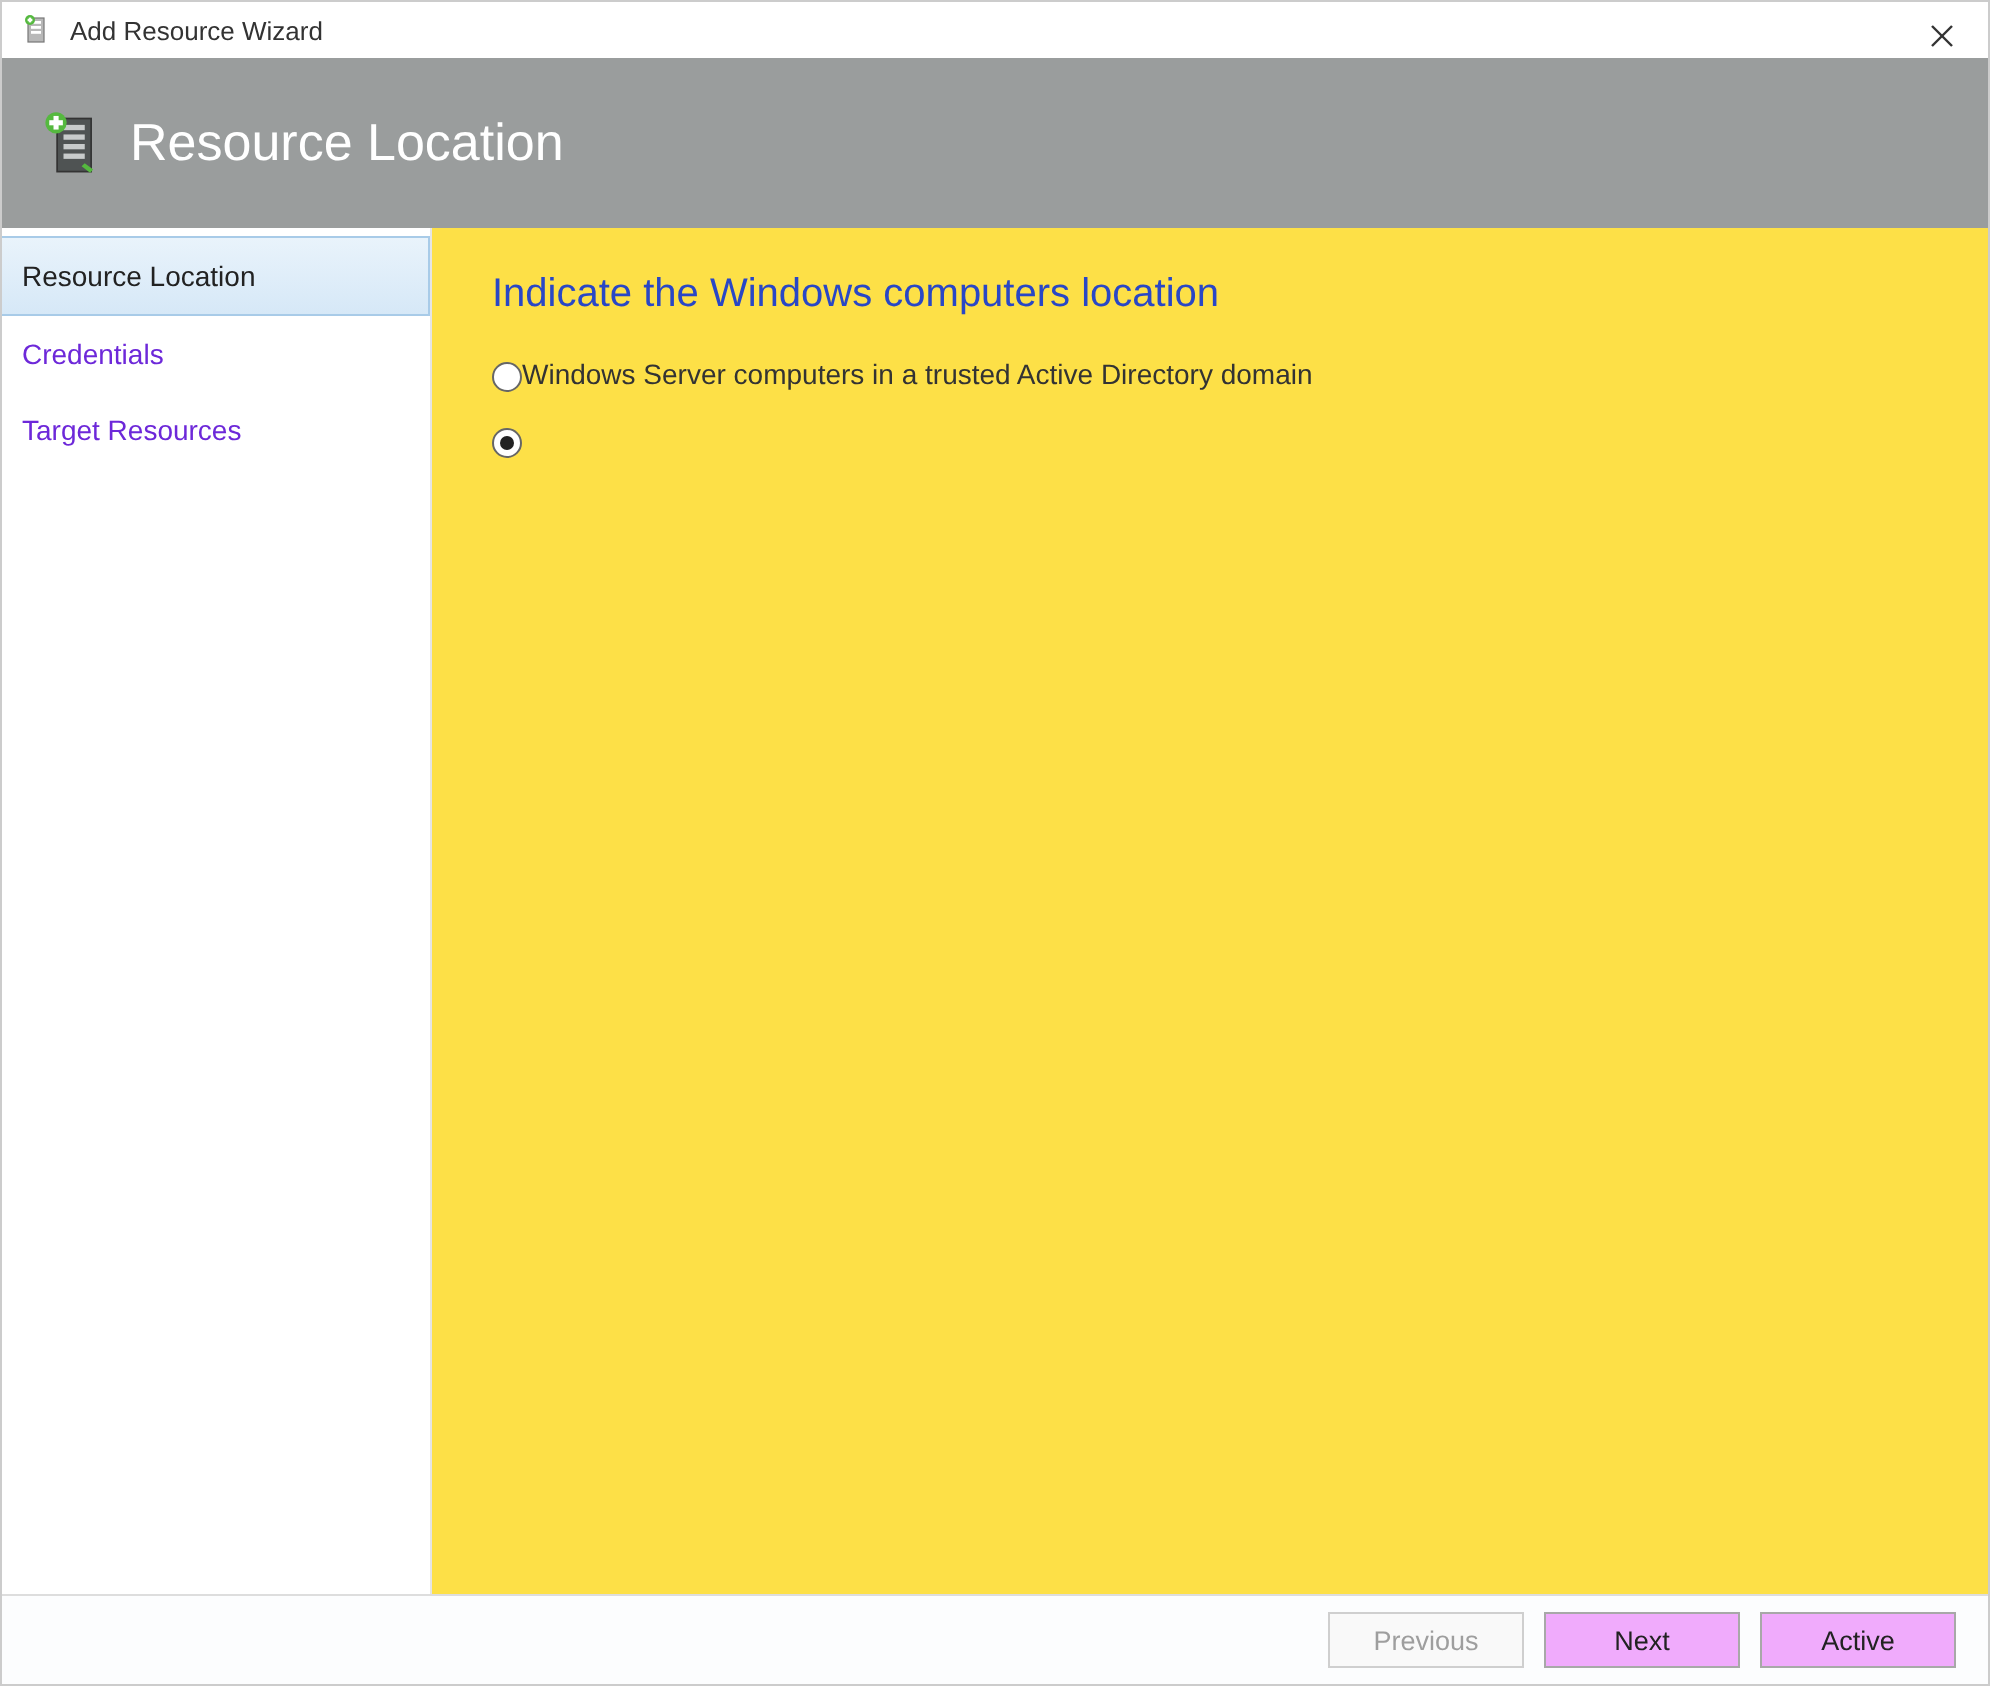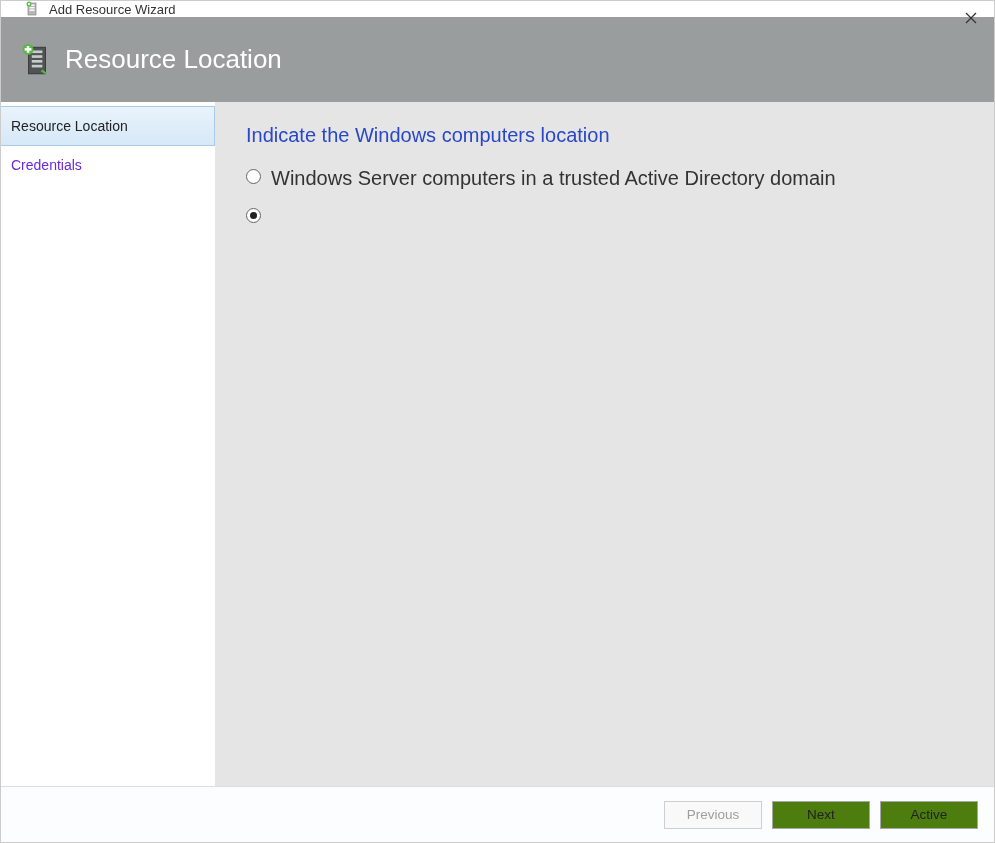--- a/index.html
+++ b/index.html
@@ -8,25 +8,25 @@
       background: #fff;
       width: 995px;
       height: 843px;
       overflow: hidden;
       display: flex;
       flex-direction: column;
       border: 1px solid #ccc;
     }
     
     .titlebar {
-      height: 16px;
+      height: 28px;
       background: #fff;
       display: flex;
       align-items: center;
-      padding-left: 24px;
+      padding-left: 10px;
       position: relative;
       font-size: 13px;
       color: #333;
     }
     .titlebar .app-icon {
       width: 16px; height: 16px; margin-right: 8px;
       position: relative;
     }
     .titlebar .close {
       position: absolute;
@@ -74,36 +74,35 @@
     }
     .sidebar-item.active {
       background: linear-gradient(to bottom, #e9f3fb, #d6e8f7);
       border: 1px solid #a8cbe8;
       border-left: none;
       color: #222;
     }
 
     .main {
       flex: 1;
-      background: #e5e5e5;
+      background: #fde047;
       padding: 22px 30px;
       overflow: auto;
     }
     .main h2 {
       color: #2947c6;
       font-size: 20px;
       font-weight: 400;
       margin-bottom: 20px;
     }
     .radio-option {
       display: flex;
       align-items: flex-start;
-      gap: 10px;
       margin-bottom: 16px;
-      font-size: 20px;
+      font-size: 14px;
       color: #333;
     }
     .radio-circle {
       width: 15px; height: 15px;
       border: 1px solid #666;
       border-radius: 50%;
       flex-shrink: 0;
       margin-top: 2px;
       position: relative;
       cursor: pointer;
@@ -121,33 +120,33 @@
       margin-left: 25px;
       margin-top: -8px;
       margin-bottom: 16px;
       font-size: 14px;
       color: #333;
       line-height: 1.45;
     }
 
     
     .footer {
-      height: 56px;
+      height: 45px;
       border-top: 1px solid #ddd;
       background: #fcfdfe;
       display: flex;
       justify-content: flex-end;
       align-items: center;
       padding-right: 16px;
       gap: 10px;
     }
     .btn {
       width: 98px;
       height: 28px;
-      background: #4d7c0f;
+      background: #f0abfc;
       border: 1px solid #a8a8a8;
       font-size: 13.5px;
       color: #222;
       cursor: pointer;
       font-family: inherit;
     }
     .btn:disabled {
       color: #9e9e9e;
       border-color: #cfcfcf;
       background: #f9f9f9;
@@ -196,20 +195,23 @@
 </div>
 
 <div class="body">
   <div class="sidebar">
     <div class="sidebar-item active">
       <span>Resource Location</span>
     </div>
     <div class="sidebar-item">
       <span>Credentials</span>
     </div>
+    <div class="sidebar-item">
+      <span>Target Resources</span>
+    </div>
   </div>
 
   <div class="main">
     <h2>Indicate the Windows computers location</h2>
 
     <div class="radio-option">
       <span class="radio-circle"></span>
       <span>Windows Server computers in a trusted Active Directory domain</span>
     </div>
 

